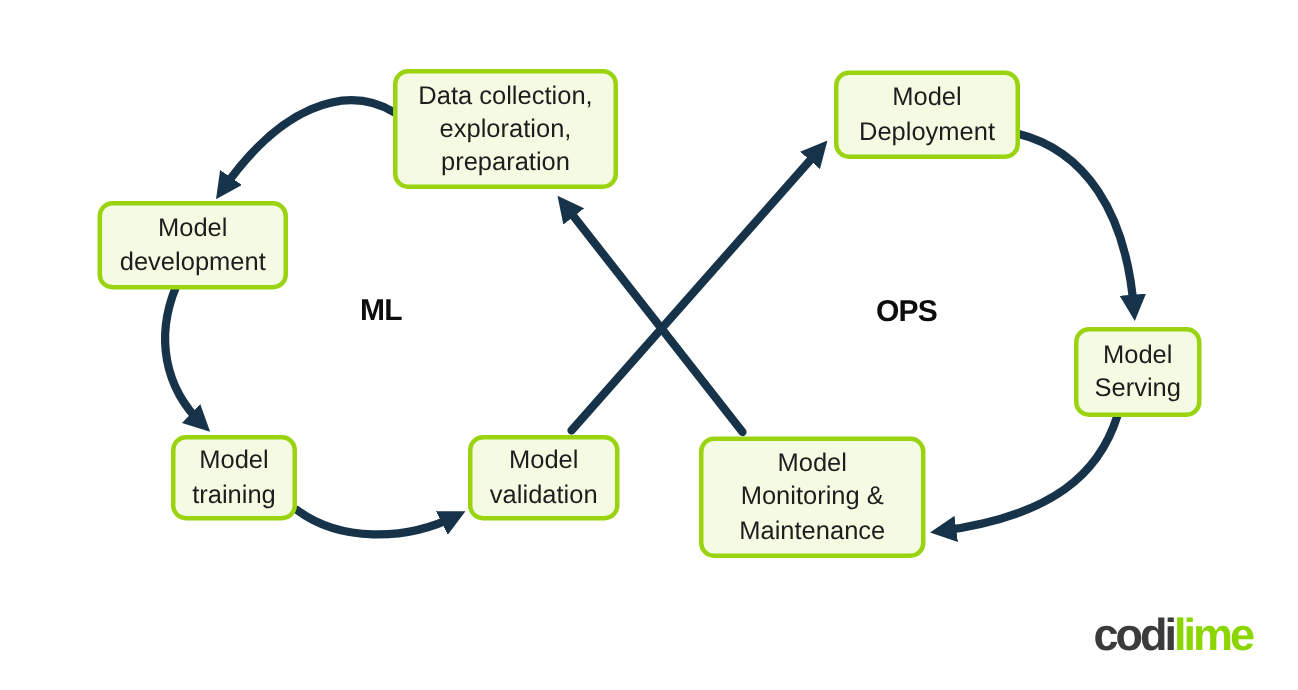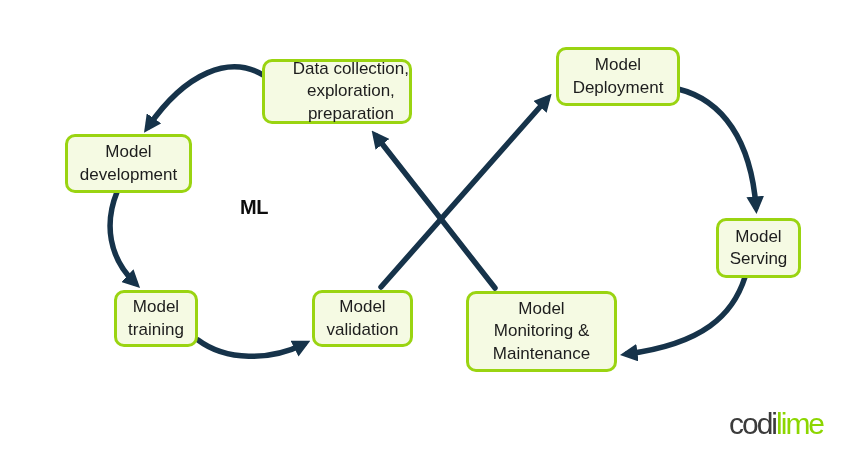--- a/index.html
+++ b/index.html
@@ -47,21 +47,21 @@
     font-weight: 700;
     letter-spacing: -0.5px;
     color: #0d0d0d;
   }
   .logo {
     position: absolute;
     z-index: 3;
     left: 729px;
     top: 407px;
     font-size: 30px;
-    font-weight: 400;
+    font-weight: 700;
     letter-spacing: -2px;
   }
   .logo .logo-codi { color: var(--logo-dark, #3b3b3b); }
   .logo .logo-lime { color: var(--logo-lime, #8cd600); }
 </style>
 </head>
 <body>
 
 <div class="screen">
 
@@ -73,21 +73,21 @@
     </defs>
     <path class="flow" marker-end="url(#ah)" d="M 263 75 C 230 55, 186 72, 148 127"></path>
     <path class="flow" marker-end="url(#ah)" d="M 117 192 C 104 224, 109 258, 135 283"></path>
     <path class="flow" marker-end="url(#ah)" d="M 198 340 C 226 361, 270 361, 304 344"></path>
     <path class="flow" marker-end="url(#ah)" d="M 381 287 L 547 99"></path>
     <path class="flow" marker-end="url(#ah)" d="M 678 89 C 723 100, 751 141, 756 207"></path>
     <path class="flow" marker-end="url(#ah)" d="M 745 277 C 733 315, 703 344, 627 354"></path>
     <path class="flow" marker-end="url(#ah)" d="M 495 288 L 376 136"></path>
   </svg>
 
-  <div class="node" style="left:262px; top:59px; width:150px; height:65px;justify-content:flex-end;">
+  <div class="node" style="left:262px; top:46px; width:150px; height:80px;">
     <span>Data collection,
 exploration,
 preparation</span>
   </div>
 
   <div class="node" style="left:65px; top:134px; width:127px; height:59px;">
     <span>Model
 development</span>
   </div>
 
@@ -112,18 +112,19 @@
   </div>
 
   <div class="node" style="left:466px; top:291px; width:151px; height:81px;">
     <span>Model
 Monitoring &amp;
 Maintenance</span>
   </div>
 
   <div class="cycle-label" style="left:240px; top:196px;">ML</div>
 
+  <div class="cycle-label" style="left:584px; top:197px;">OPS</div>
 
   <div class="logo">
     <span class="logo-codi">codi</span><span class="logo-lime">lime</span>
   </div>
 
 </div>
 
 </body></html>

